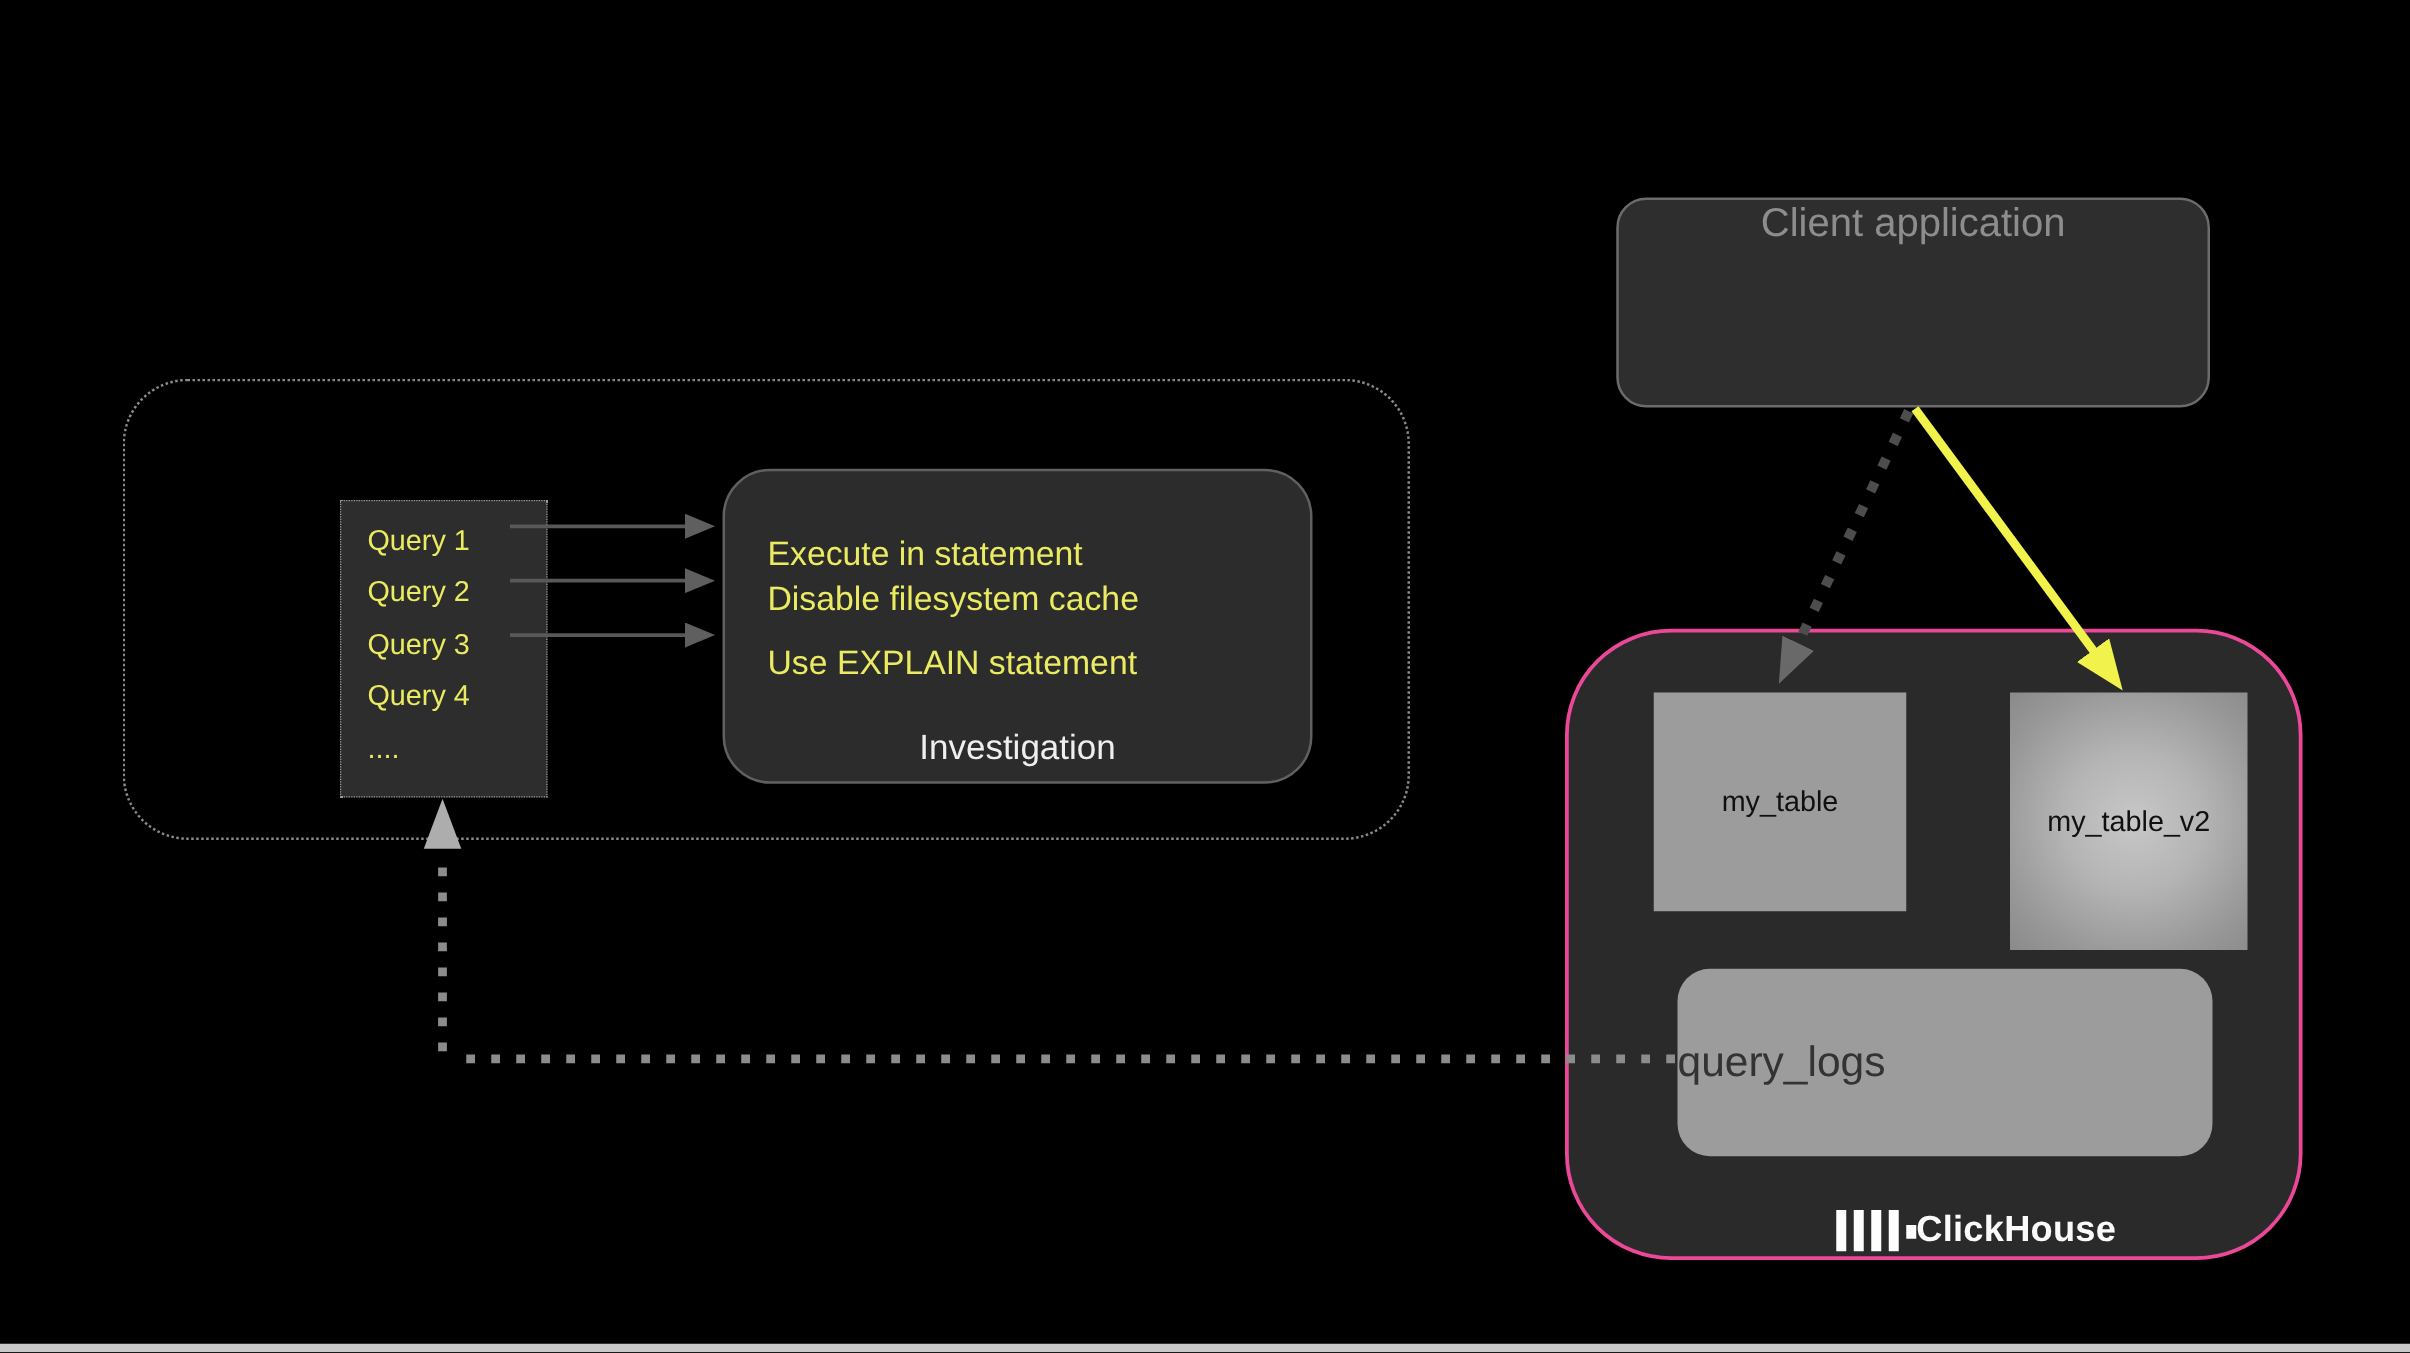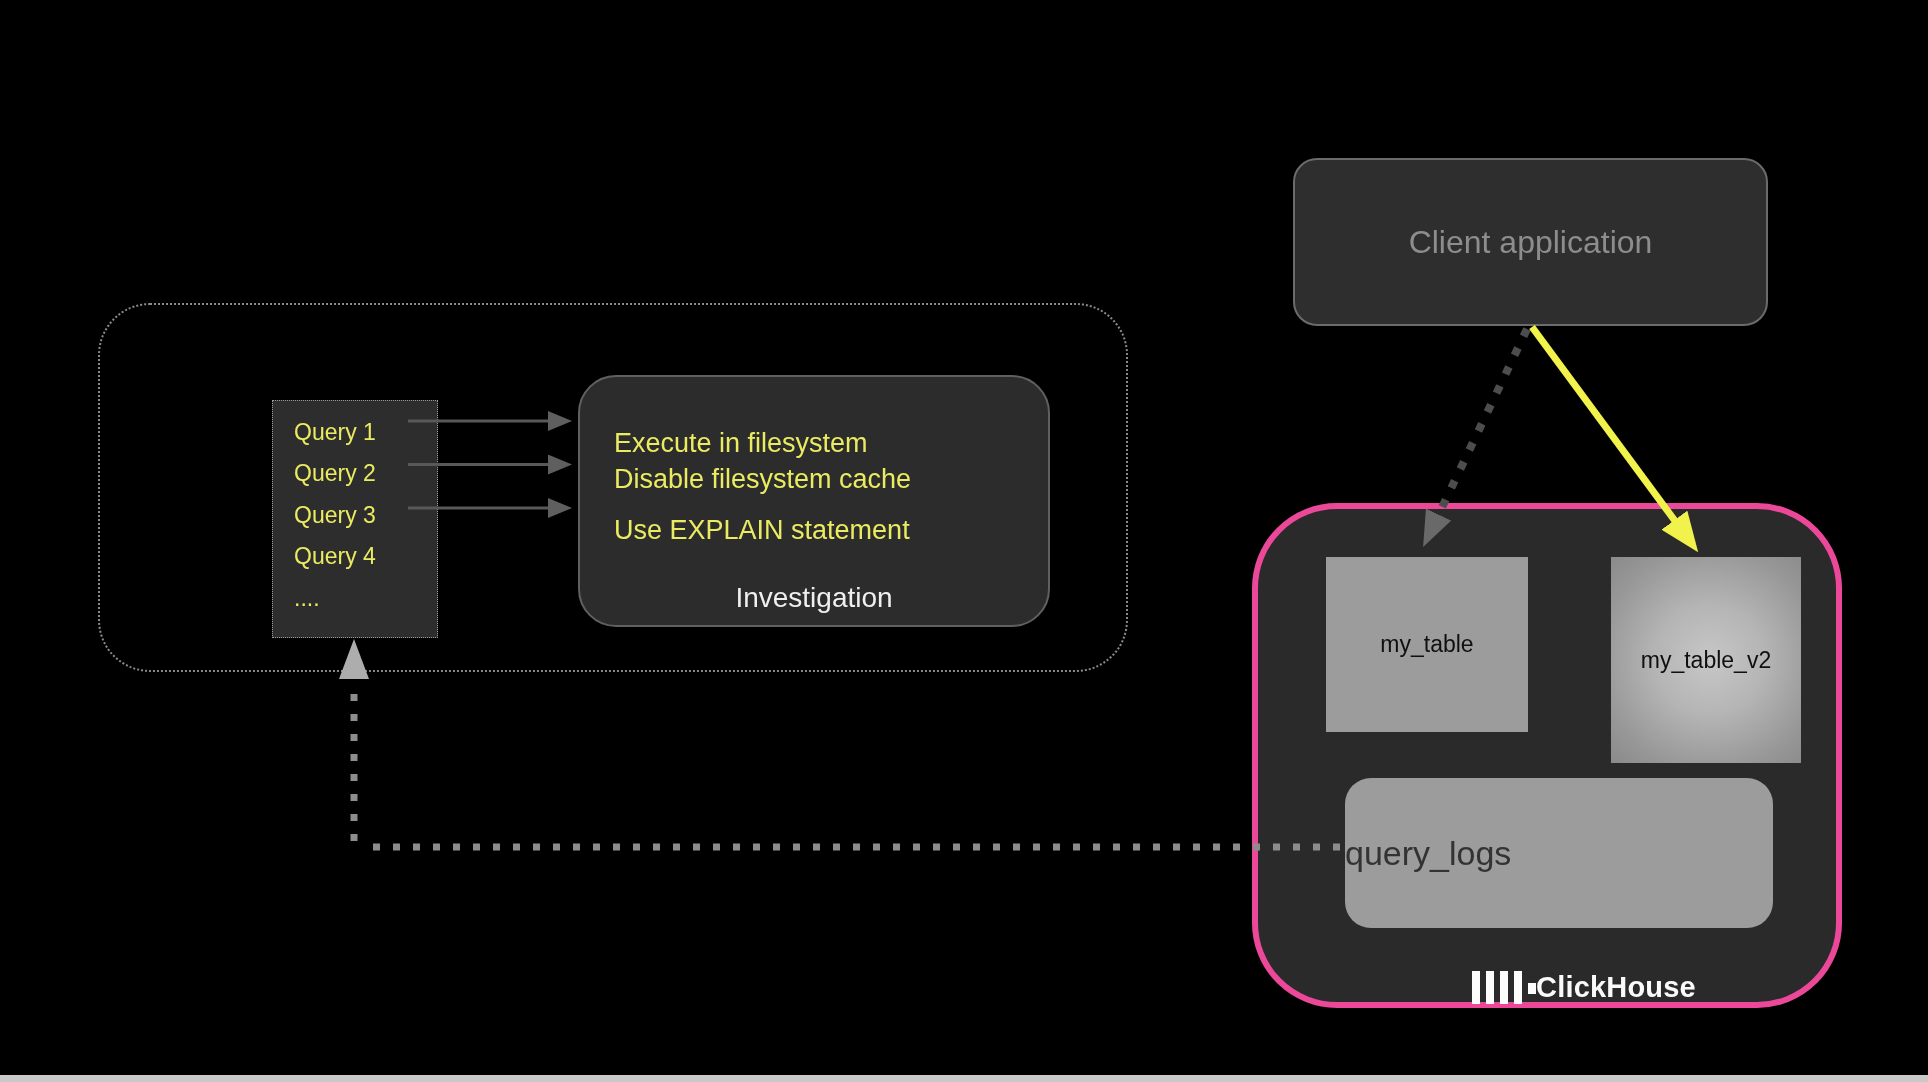--- a/index.html
+++ b/index.html
@@ -29,27 +29,27 @@
   .inv-tips .tip{font-size:27px;line-height:36px;color:#ebeb62;white-space:nowrap;}
   .inv-tips .tip:nth-child(3){margin-top:15px;}
   .inv-label{
     position:absolute;left:0;top:203px;width:100%;text-align:center;
     font-size:28px;line-height:36px;color:#efefef;
   }
   
   .client-box{
     position:absolute;left:1293px;top:158px;width:475px;height:168px;
     background:#2e2e2e;border:2px solid #6b6b6b;border-radius:24px;box-sizing:border-box;
-    display:flex;align-items:center;justify-content:center;
+    display:flex;justify-content:center;
     font-size:32px;color:#8d8d8d;
   }
   
   .ch-container{
     position:absolute;left:1252px;top:503px;width:590px;height:505px;
-    background:#2a2a2a;border:6px solid #ec4899;border-radius:85px;box-sizing:border-box;
+    background:#2a2a2a;border:3px solid #ec4899;border-radius:85px;box-sizing:border-box;
   }
   .table-box{
     position:absolute;display:flex;align-items:center;justify-content:center;
     font-size:23px;color:#101010;
   }
   .my-table{left:68px;top:48px;width:202px;height:175px;background:#9c9c9c;}
   .my-table-v2{
     left:353px;top:48px;width:190px;height:206px;
     background:radial-gradient(circle at 52% 50%, #c7c7c7 0%, #b5b5b5 38%, #979797 78%, #8a8a8a 100%);
   }
@@ -82,21 +82,21 @@
   <div class="query-box">
     <span class="q-item">Query 1</span>
     <span class="q-item">Query 2</span>
     <span class="q-item">Query 3</span>
     <span class="q-item">Query 4</span>
     <span class="q-item">....</span>
   </div>
 
   <div class="inv-box">
     <div class="inv-tips">
-      <div class="tip">Execute in filesystem</div>
+      <div class="tip">Execute in statement</div>
       <div class="tip">Disable filesystem cache</div>
       <div class="tip">Use EXPLAIN statement</div>
     </div>
     <div class="inv-label">Investigation</div>
   </div>
 
   <div class="client-box">
     <span>Client application</span>
   </div>
 

